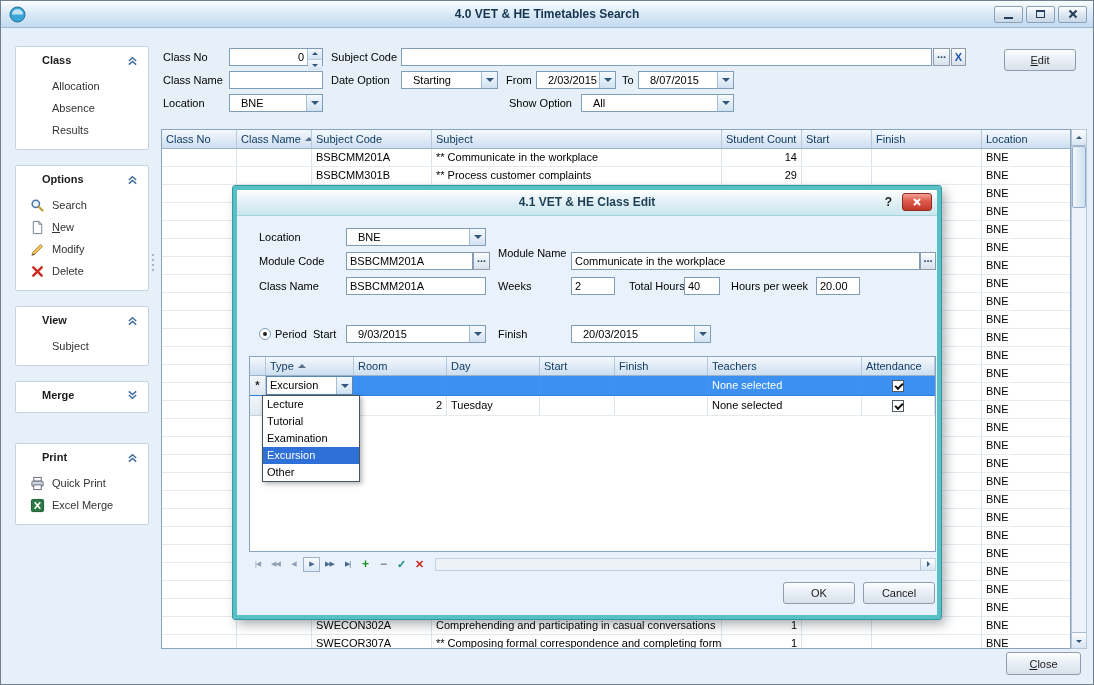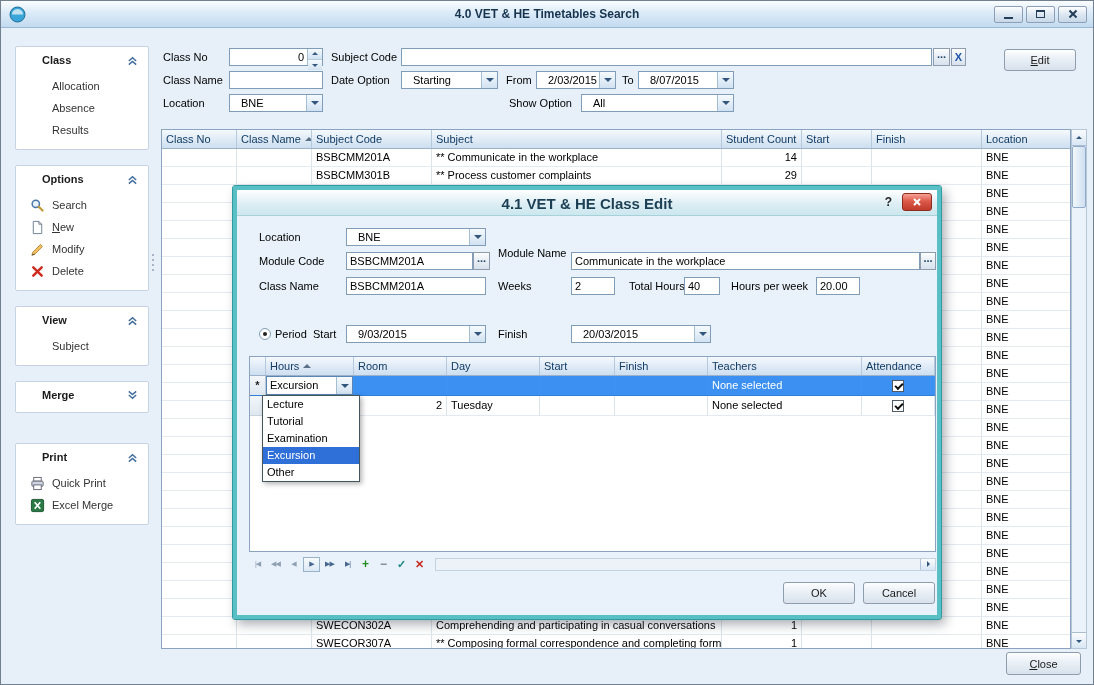--- a/index.html
+++ b/index.html
@@ -84,21 +84,21 @@
   .sarrow.bot{bottom:0;border-top:1px solid #aabdd0;border-bottom:none;}
   .sthumb{position:absolute;left:0;top:16px;width:14px;height:62px;border:1px solid #93accb;border-radius:2px;
     background:linear-gradient(90deg,#f2f7fc,#cfe0f0);box-sizing:border-box;}
 
   
   .dialog{position:absolute;left:232px;top:185px;width:708px;height:433px;background:#e9f2fa;
     border:4px solid #58c0c4;outline:1px solid #2f9ba2;border-radius:2px;
     box-shadow:4px 5px 12px rgba(30,40,50,.4);box-sizing:border-box;z-index:10;}
   .dtitle{position:absolute;left:0;top:0;right:0;height:25px;
     background:linear-gradient(#ffffff,#ddeef4 55%,#cce7ee);border-bottom:1px solid #a8d2da;}
-  .dtxt{position:absolute;left:0;right:0;top:5px;text-align:center;font-weight:bold;font-size:15px;color:#1c3f54;}
+  .dtxt{position:absolute;left:0;right:0;top:5px;text-align:center;font-weight:bold;font-size:12px;color:#1c3f54;}
   .dhelp{position:absolute;right:45px;top:5px;font-weight:bold;font-size:12px;color:#222;cursor:default;}
   .dclose{position:absolute;right:5px;top:3px;width:30px;height:18px;border:1px solid #8f2b1f;border-radius:3px;
     background:linear-gradient(#f4a296,#dd5949 45%,#bf3a2b);box-sizing:border-box;cursor:default;}
   .dclose i{position:absolute;left:50%;top:50%;width:9px;height:2px;background:#fff;border-radius:1px;}
   .dclose .x1{transform:translate(-50%,-50%) rotate(45deg);}
   .dclose .x2{transform:translate(-50%,-50%) rotate(-45deg);}
 
   .radio{position:absolute;width:12px;height:12px;border:1px solid #7f9db9;border-radius:50%;background:#fff;box-sizing:border-box;}
   .radio.on::after{content:"";position:absolute;left:3px;top:3px;width:4px;height:4px;border-radius:50%;background:#222;}
 
@@ -744,21 +744,21 @@
       <span class="ctxt" data-name="period-finish-value">20/03/2015</span>
       <span class="dd" data-name="chevron-down-icon">
           <i class="tri dn"></i>
         </span>
     </div>
 
     <div class="dgrid" data-name="schedule-grid">
       <div class="ghead" data-name="schedule-grid-header">
           <div class="hc" data-name="row-indicator-header" style="width: 16px;"></div>
           <div class="hc" data-name="col-header-type" style="width: 88px;">
-            <span data-name="col-header-label">Hours</span>
+            <span data-name="col-header-label">Type</span>
             <span class="sorta" data-name="sort-asc-icon"></span>
           </div>
           <div class="hc" data-name="col-header-room" style="width: 93px;">
             <span data-name="col-header-label">Room</span>
           </div>
           <div class="hc" data-name="col-header-day" style="width: 93px;">
             <span data-name="col-header-label">Day</span>
           </div>
           <div class="hc" data-name="col-header-start" style="width: 75px;">
             <span data-name="col-header-label">Start</span>

